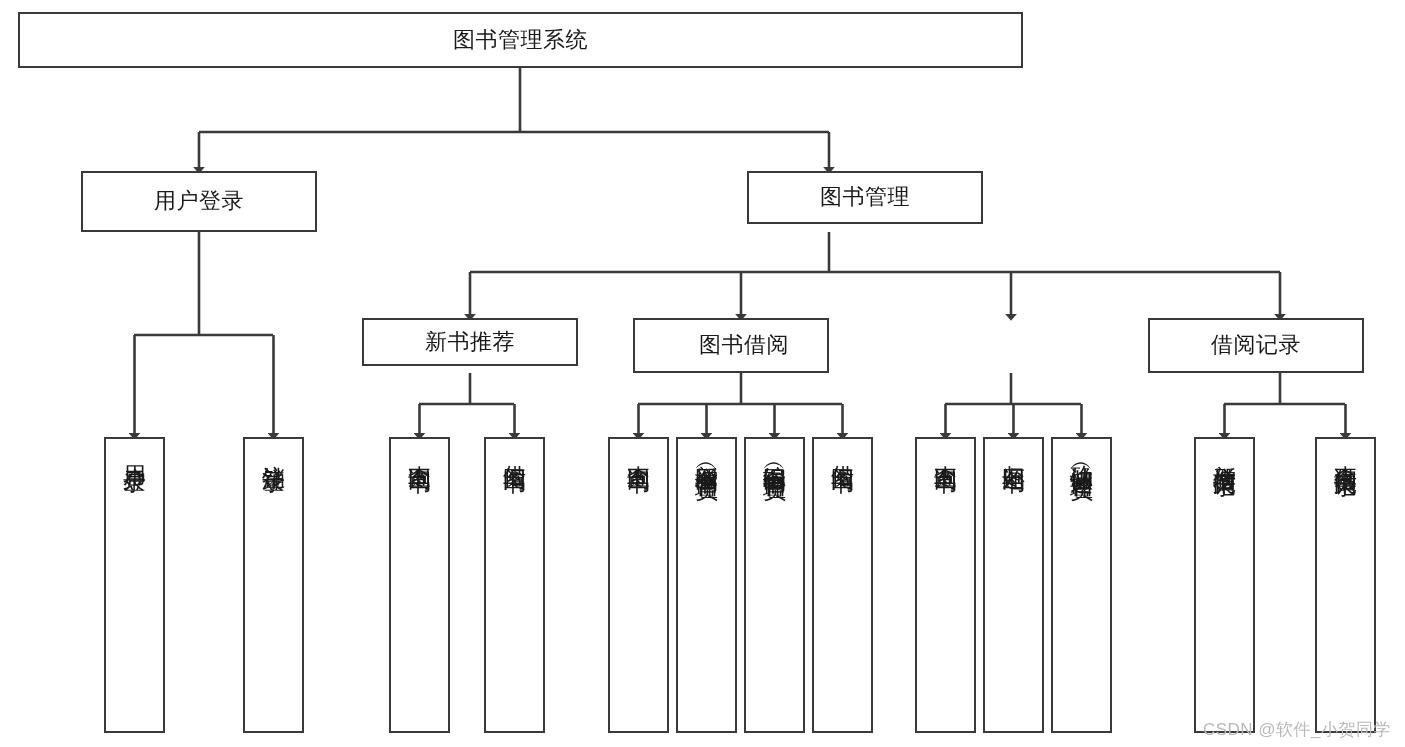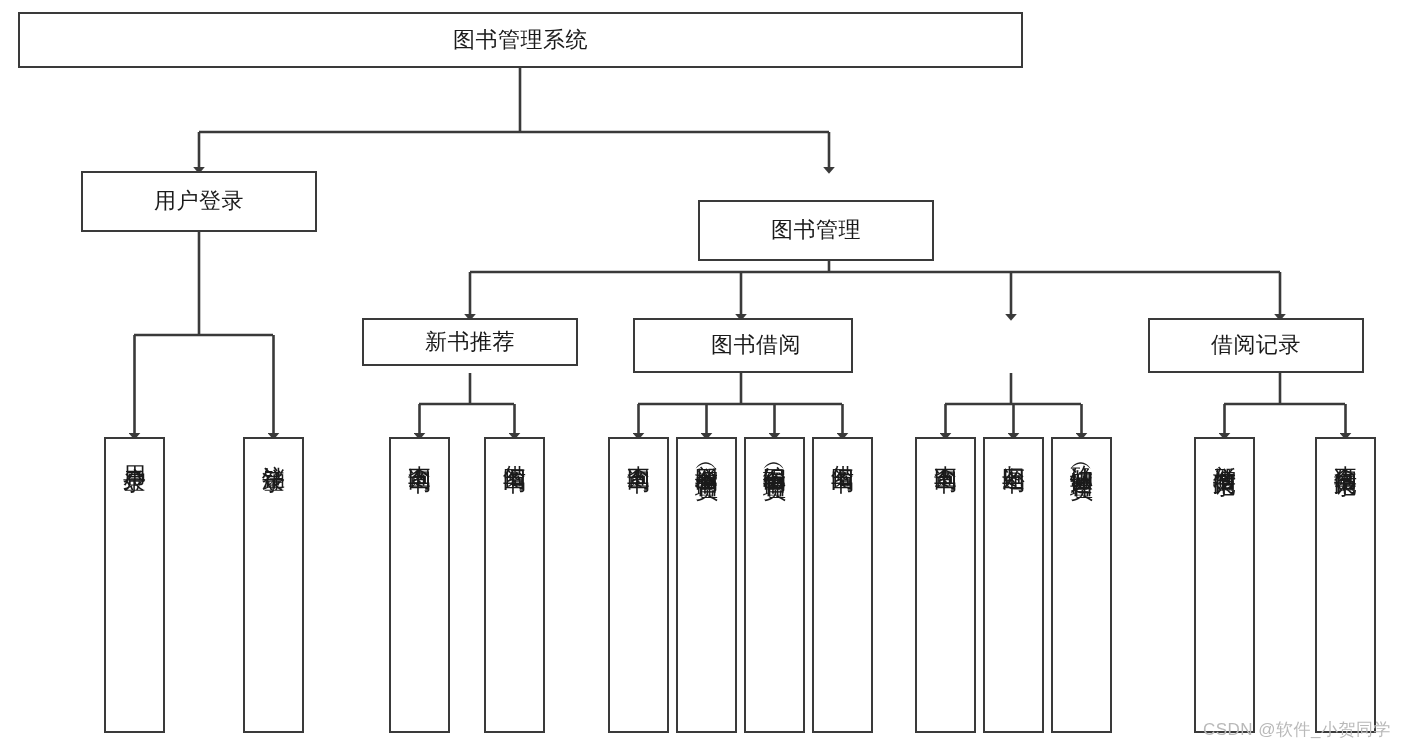--- a/index.html
+++ b/index.html
@@ -118,28 +118,28 @@
       </g>
   </svg>
 
   <div class="node horizontal" id="n-root" style="left: 18px; top: 12px; width: 1005px; height: 56px;">
     <span class="node-label">图书管理系统</span>
   </div>
 
   <div class="node horizontal" id="n-user_login" style="left: 81px; top: 171px; width: 236px; height: 61px;">
     <span class="node-label">用户登录</span>
   </div>
-  <div class="node horizontal" id="n-book_manage" style="left: 698px; top: 171px; width: 236px; height: 61px; margin-top: 29px;">
+  <div class="node horizontal" id="n-book_manage" style="left: 747px; top: 171px; width: 236px; height: 53px;">
     <span class="node-label">图书管理</span>
   </div>
 
   <div class="node horizontal" id="n-new_book_rec" style="left: 362px; top: 318px; width: 216px; height: 48px;">
     <span class="node-label">新书推荐</span>
   </div>
-  <div class="node horizontal" id="n-book_borrow" style="left: 633px; top: 318px; width: 220px; height: 55px; padding-left: 26px;">
+  <div class="node horizontal" id="n-book_borrow" style="left: 633px; top: 318px; width: 196px; height: 55px; padding-left: 26px;">
     <span class="node-label">图书借阅</span>
   </div>
   <div class="node horizontal" id="n-borrow_record" style="left: 1148px; top: 318px; width: 216px; height: 55px;">
     <span class="node-label">借阅记录</span>
   </div>
 
   <div class="node vertical" id="n-leaf_user_login" style="left: 104px; top: 437px; width: 61px; height: 296px;">
     <span class="node-label">用户登录</span>
   </div>
   <div class="node vertical" id="n-leaf_logout" style="left: 243px; top: 437px; width: 61px; height: 296px;">

